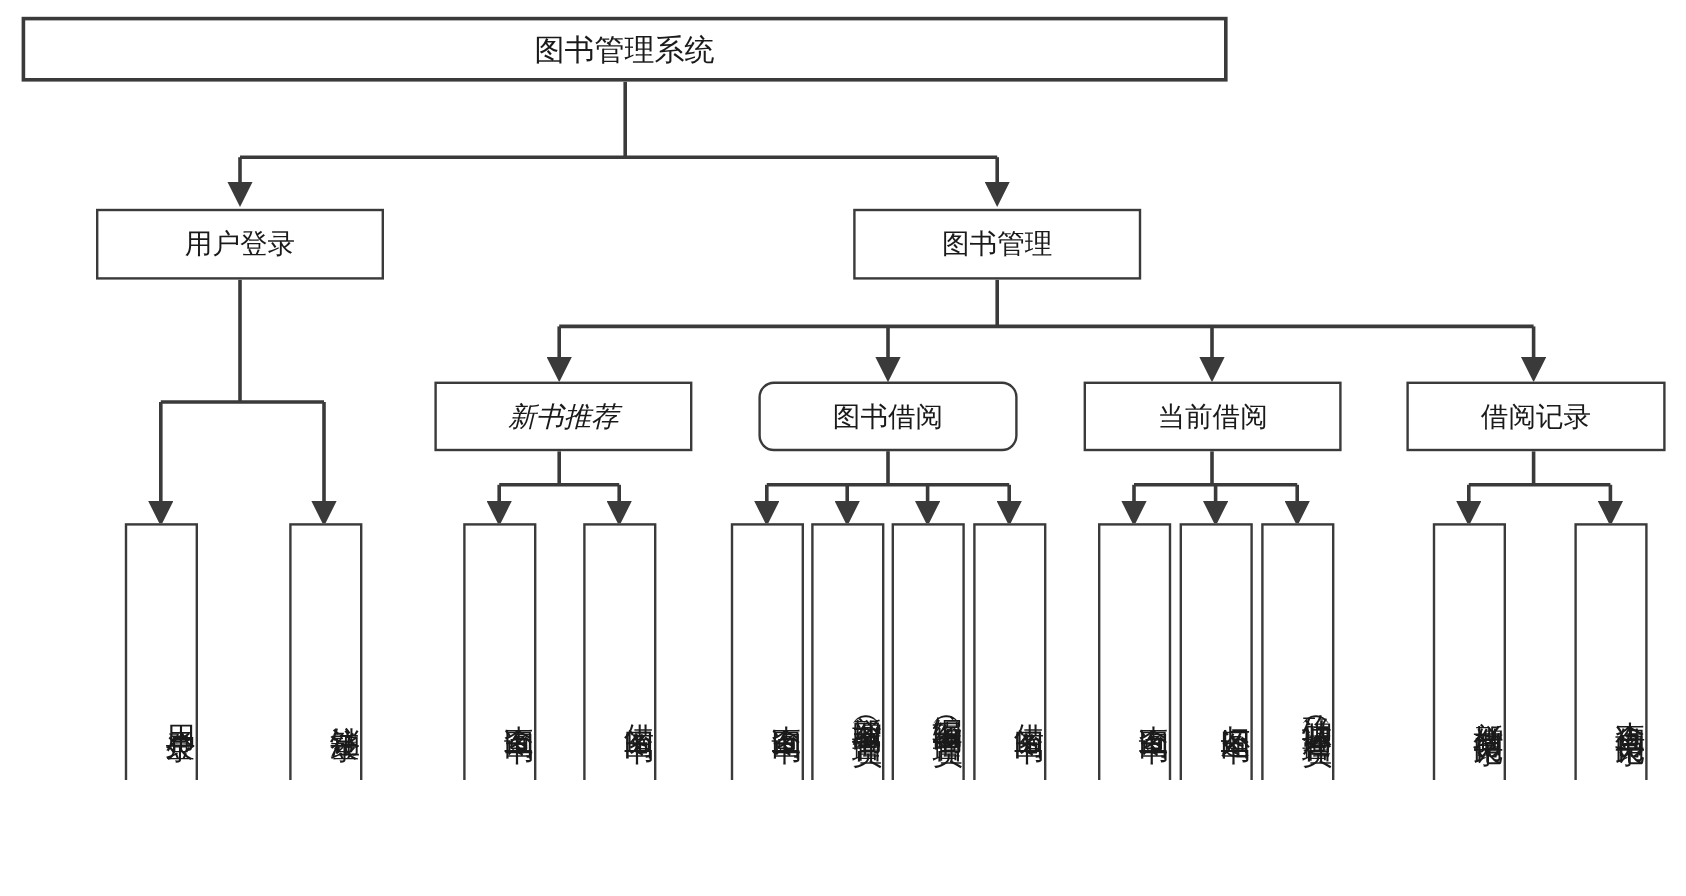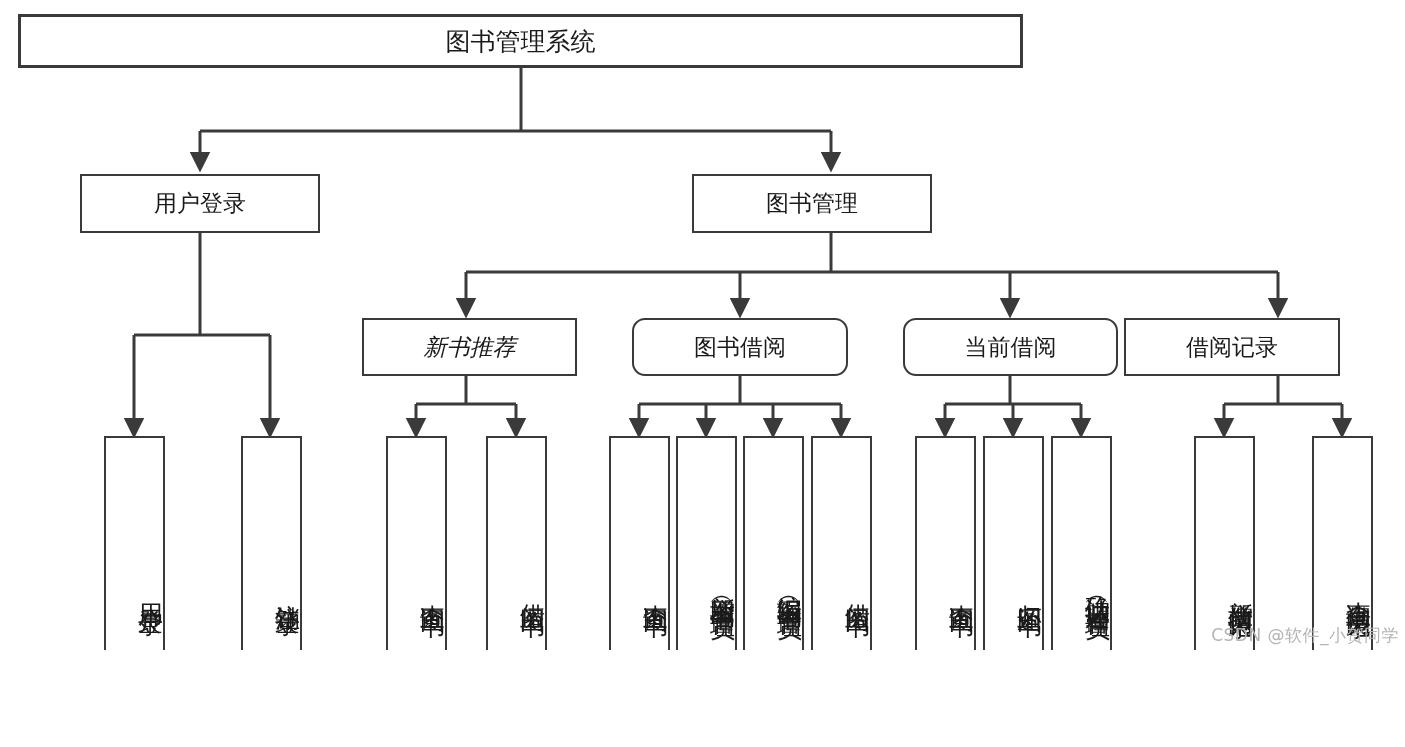--- a/index.html
+++ b/index.html
@@ -119,26 +119,26 @@
       <path d="M 1278 376 L 1278 404"></path>
       <path d="M 1224 404 L 1342 404"></path>
       <path d="M 1224 404 L 1224 428" marker-end="url(#arrow)"></path>
       <path d="M 1342 404 L 1342 428" marker-end="url(#arrow)"></path>
     </g>
   </svg>
 
   <div class="node root" style="left:18px; top:14px; width:1005px; height:54px;">图书管理系统</div>
 
   <div class="node level2" style="left:80px; top:174px; width:240px; height:59px;">用户登录</div>
-  <div class="node level2" style="left:692px; top:174px; width:240px; height:59px;">图书管理</div>
+  <div class="node level2" style="left:711px; top:174px; width:240px; height:59px;">图书管理</div>
 
   <div class="node level2" style="left:362px; top:318px; width:215px; height:58px;font-style:italic;">新书推荐</div>
   <div class="node level2" style="left:632px; top:318px; width:216px; height:58px;border-radius:13px;">图书借阅</div>
-  <div class="node level2" style="left:903px; top:318px; width:215px; height:58px;border-radius:13px;">当前借阅</div>
-  <div class="node level2" style="left:1124px; top:318px; width:216px; height:58px;text-align:center;">借阅记录</div>
+  <div class="node level2" style="left:903px; top:318px; width:215px; height:58px;">当前借阅</div>
+  <div class="node level2" style="left:1172px; top:318px; width:216px; height:58px;text-align:center;">借阅记录</div>
 
   <div class="node leaf" style="left:104px; top:436px; width:61px; height:299px;">
     <span class="vtext">用户登录</span>
   </div>
   <div class="node leaf" style="left:241px; top:436px; width:61px; height:299px;">
     <span class="vtext">注销登录</span>
   </div>
 
   <div class="node leaf" style="left:386px; top:436px; width:61px; height:299px;">
     <span class="vtext">查询图书</span>
@@ -170,15 +170,14 @@
     <span class="vtext">确认归还（管理员）</span>
   </div>
 
   <div class="node leaf" style="left:1194px; top:436px; width:61px; height:299px;">
     <span class="vtext">新增借阅记录</span>
   </div>
   <div class="node leaf" style="left:1312px; top:436px; width:61px; height:299px;">
     <span class="vtext">查询借阅记录</span>
   </div>
 
-  <div class="watermark">CSDN @软件_小贺同学</div>
 
 </div>
 
 </body></html>

